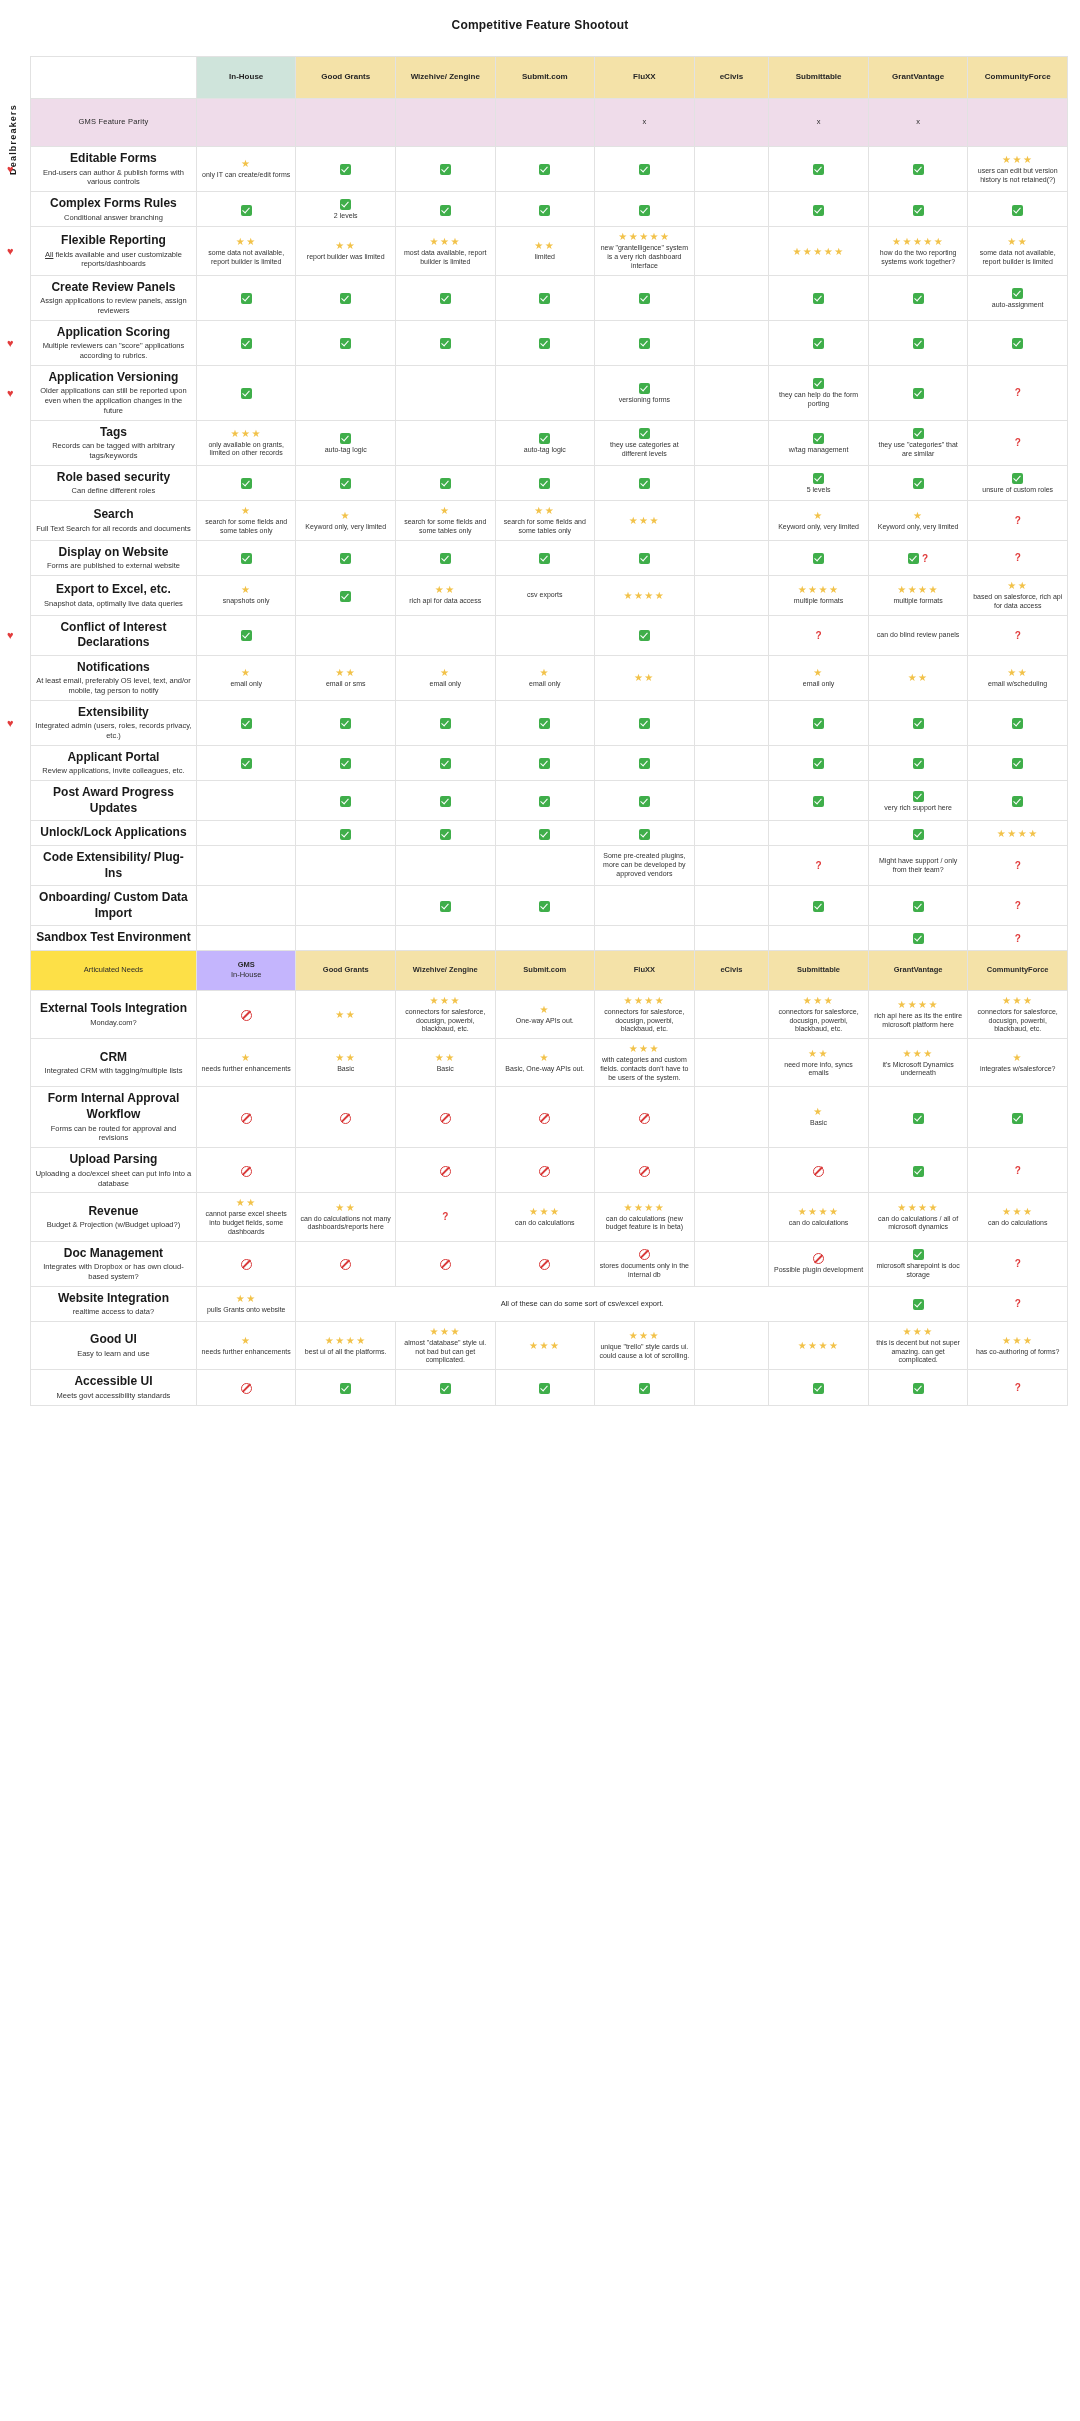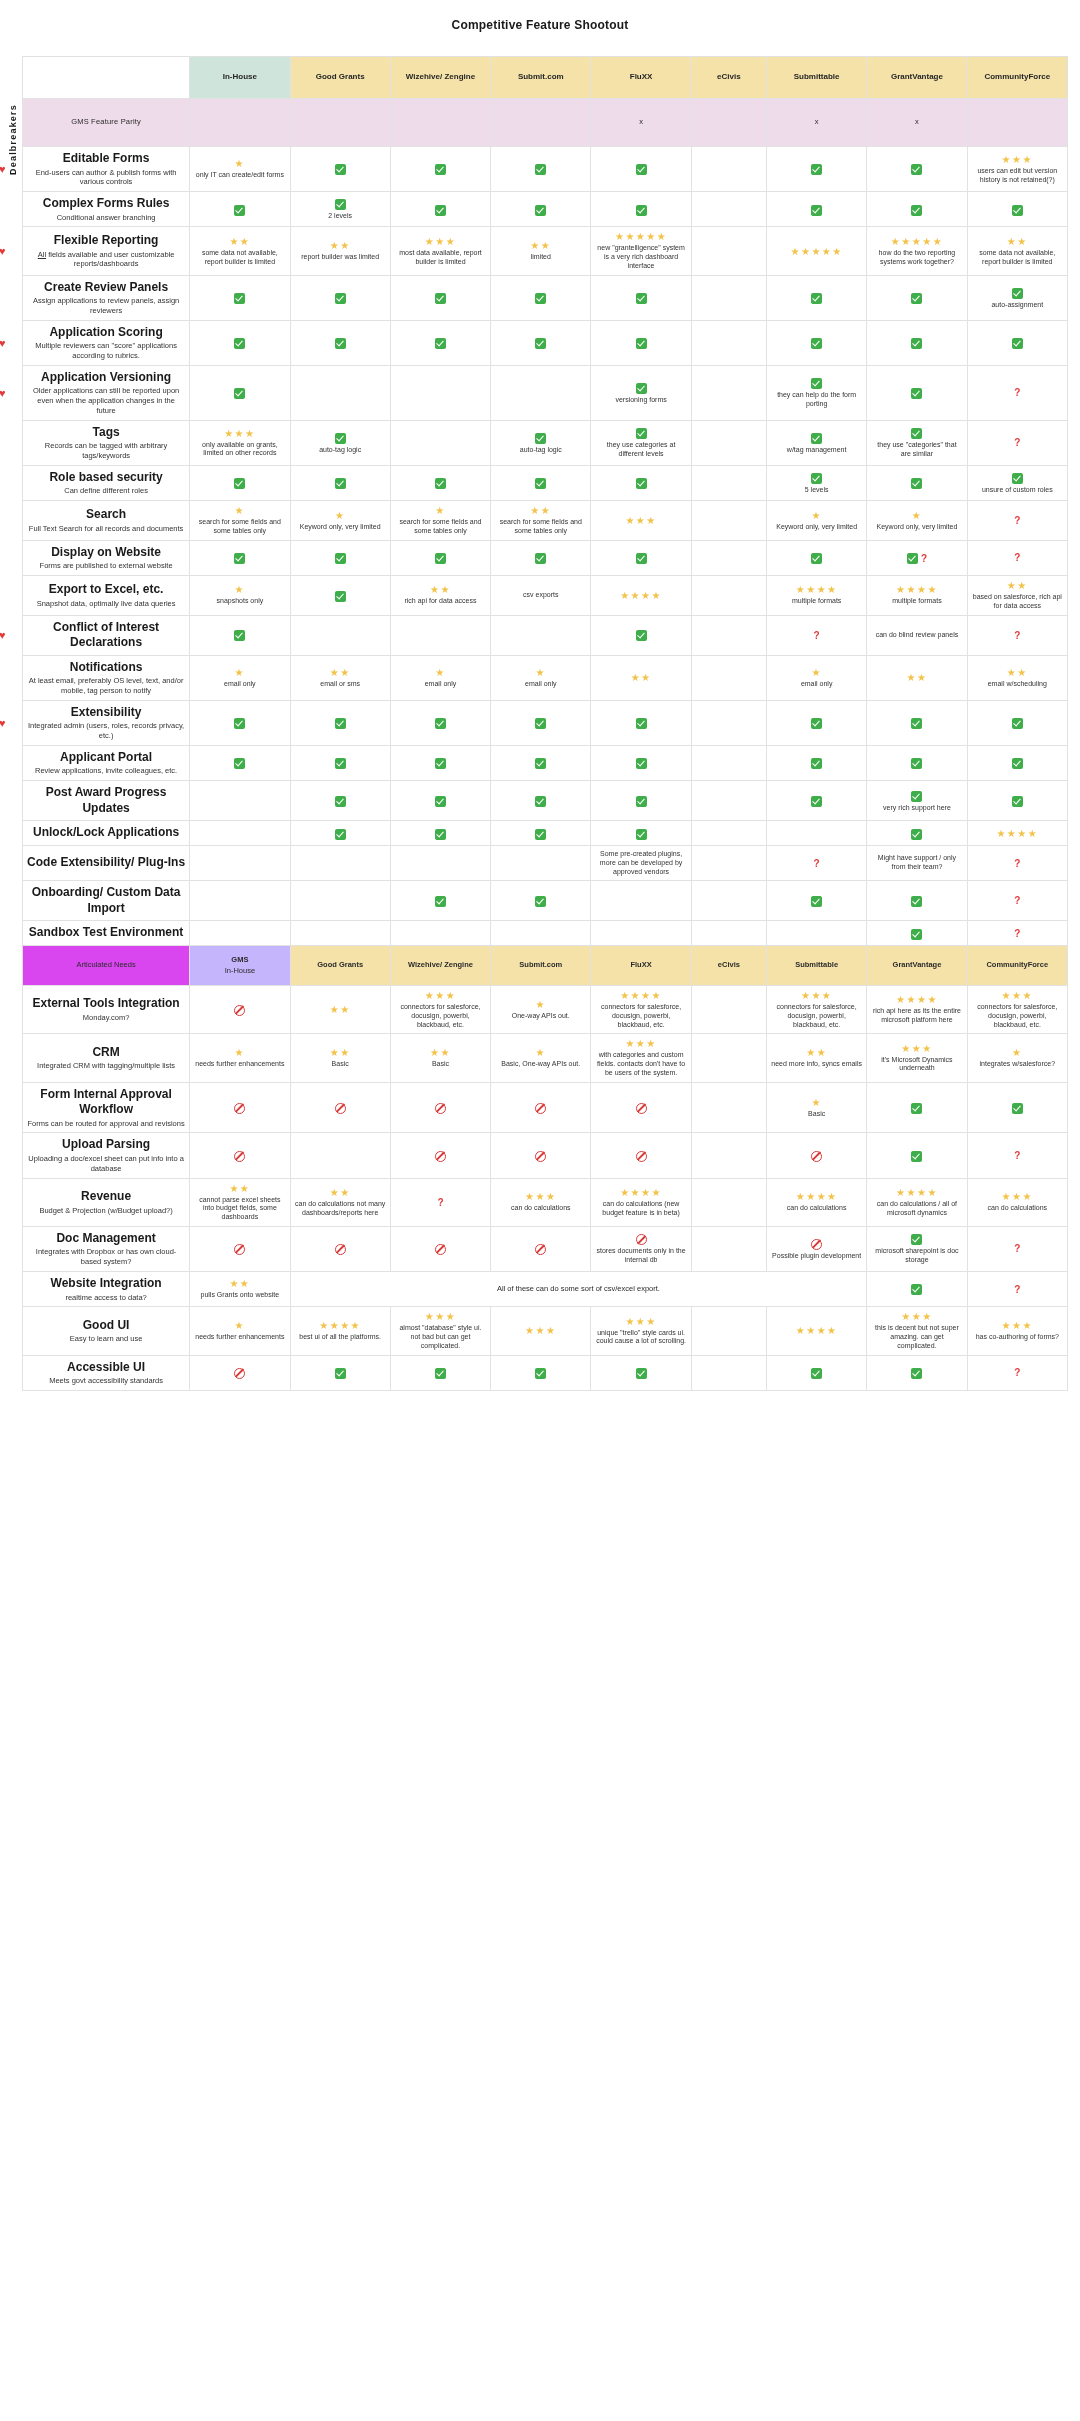--- a/index.html
+++ b/index.html
@@ -13,21 +13,21 @@
 
   .title {
     text-align: center;
     font-size: 12px;
     font-weight: bold;
     color: #1a1a1a;
     padding: 18px 0 24px 0;
     letter-spacing: 0.2px;
   }
 
-  .table-wrap { position: relative; padding-left: 22px; padding-right: 12px; }
+  .table-wrap { position: relative; padding-left: 30px; padding-right: 12px; }
 
   .dealbreakers-label {
     position: absolute;
     left: 8px;
     top: 48px;
     width: 20px;
     font-size: 9px;
     font-weight: bold;
     letter-spacing: 1.2px;
     color: #1a1a1a;
@@ -81,21 +81,21 @@
     font-size: 13px;
     font-weight: normal;
     color: #333;
     padding-left: 8px;
     letter-spacing: 0.2px;
   }
   td.section-mark { font-size: 8px; color: #3a3a3a; }
 
   
   tr.section2 td { height: 40px; vertical-align: middle; }
-  td.an-title { background: #d946ef; text-align: left; font-size: 13px; padding-left: 8px; color: #333; }
+  td.an-title { background: #fde047; text-align: left; font-size: 13px; padding-left: 8px; color: #333; }
   td.an-inhouse { background: #c4b5fd; font-size: 8px; line-height: 1.25; }
   td.an-inhouse b { font-weight: bold; display:block; }
   td.an-vendor { background: #f4e2a8; font-size: 8px; font-weight: bold; }
 
   
   td.feature {
     text-align: left;
     padding: 5px 5px 5px 6px;
     position: relative;
     font-size: 7.5px;

